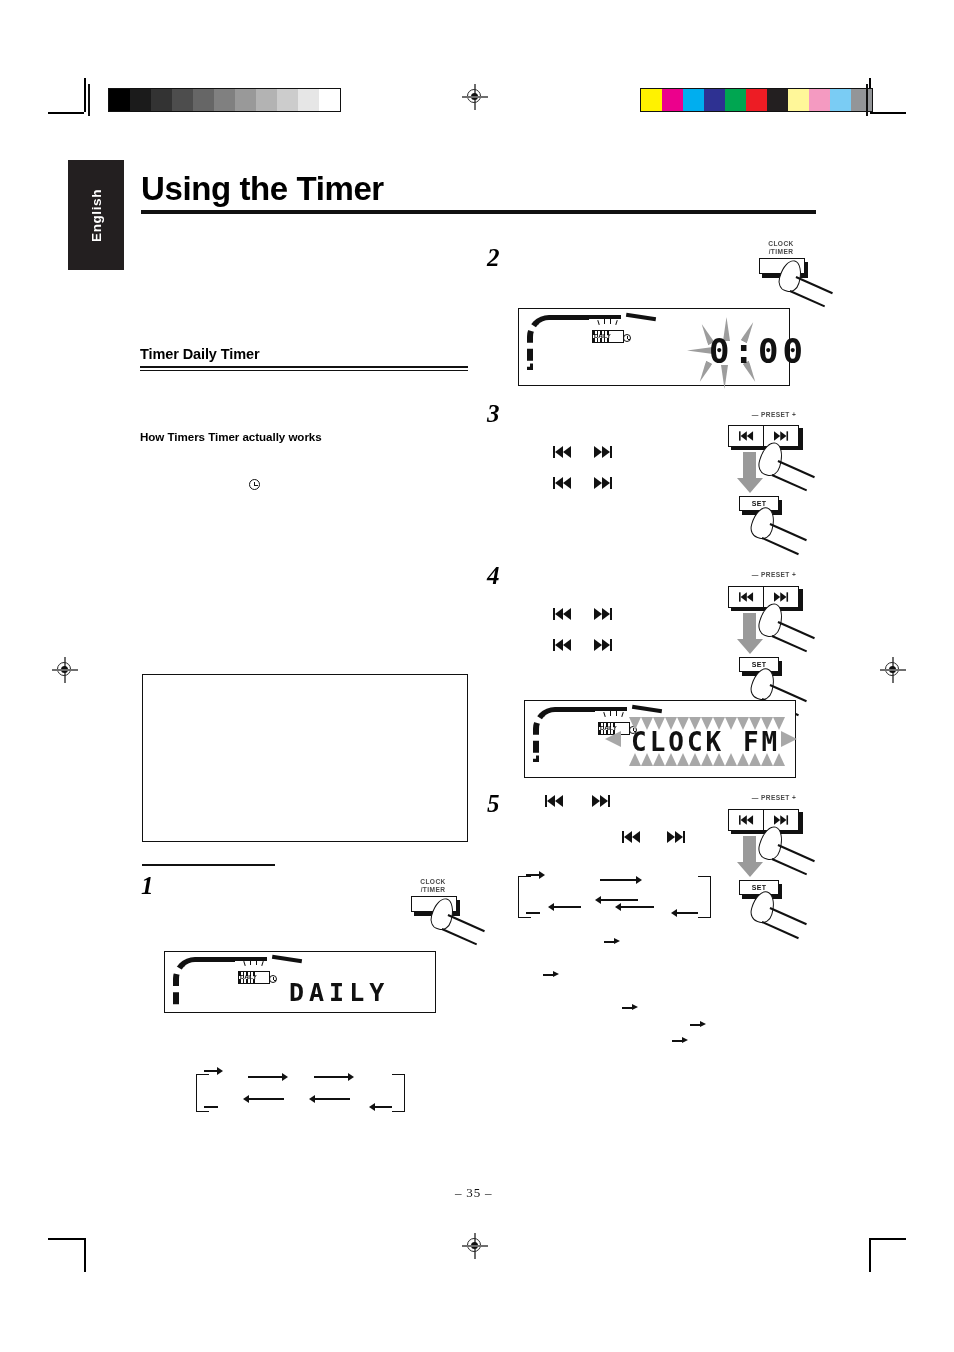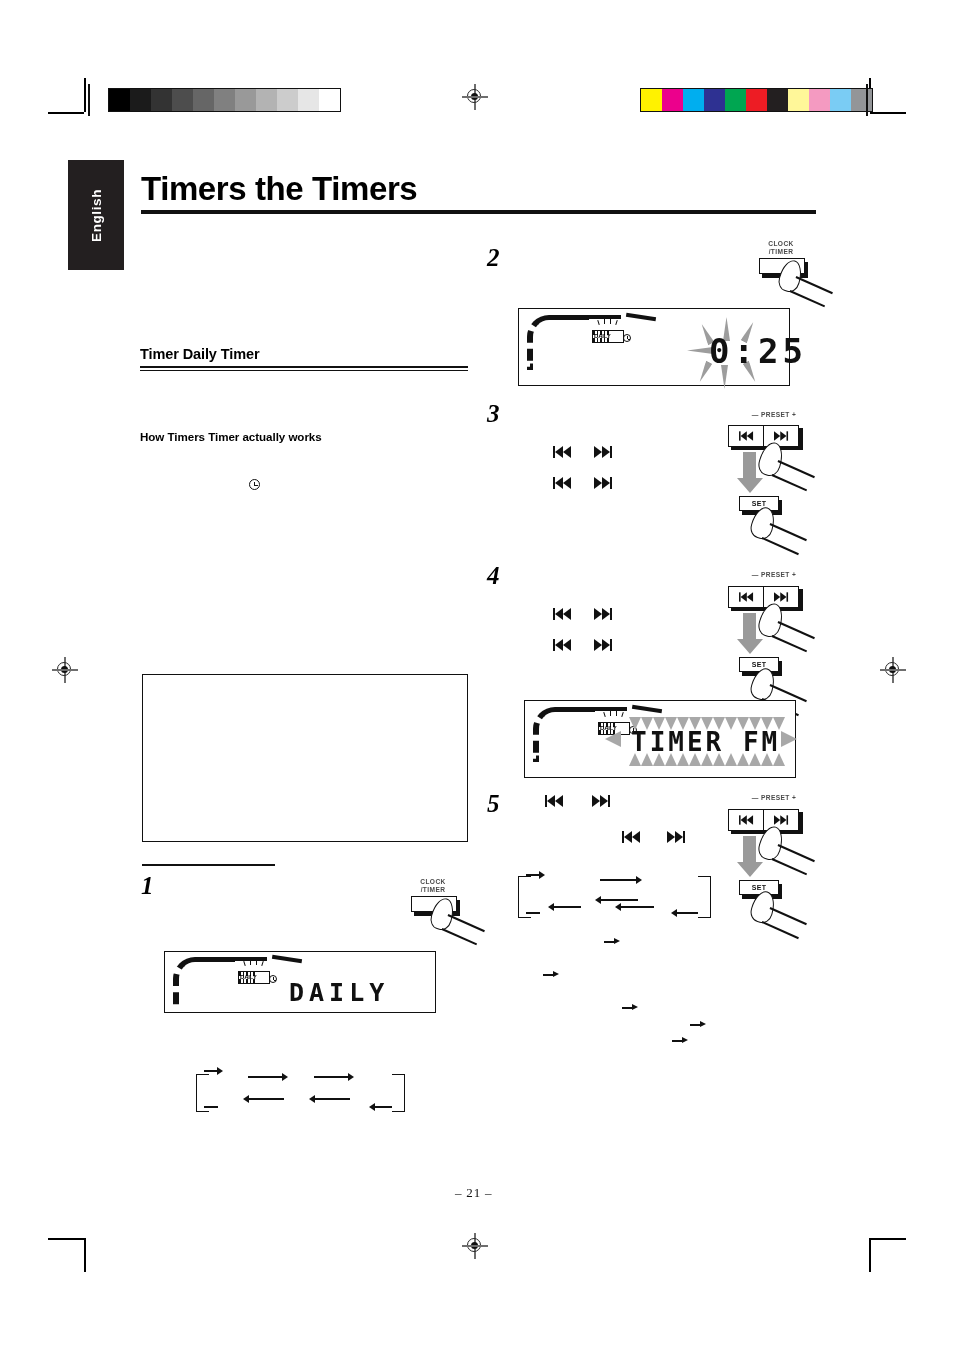--- a/index.html
+++ b/index.html
@@ -184,21 +184,21 @@
     <i style="background: rgb(244, 154, 193);"></i>
     <i style="background: rgb(122, 204, 244);"></i>
     <i style="background: rgb(147, 149, 152);"></i>
   </div>
 <div class="calrule" style="left:866px;top:84px;height:32px;"></div>
 
 <div class="langtab" style="left:68px;top:160px;width:56px;height:110px;">
   <span>English</span>
 </div>
 
-<div class="h1" style="left:141px;top:172px;">Timers the Timers</div>
+<div class="h1" style="left:141px;top:172px;">Using the Timer</div>
 <div class="h1rule" style="left:141px;top:210px;width:675px;"></div>
 
 <div class="h2" style="left:140px;top:346px;">Timer Daily Timer</div>
 <div class="h2rule" style="left:140px;top:366px;width:328px;"></div>
 
 <div class="h3" style="left:140px;top:430px;">How Timers Timer actually works</div>
 <div class="clockglyph" style="left:249px;top:479px;"></div>
 
 <div class="notebox" style="left:142px;top:674px;width:326px;height:168px;"></div>
 <div class="thinrule" style="left:142px;top:864px;width:133px;"></div>
@@ -322,21 +322,21 @@
   </div>
   <div class="burst" style="left:174px;top:12px;width:110px;height:66px;">
     <i style="left:30px;top:-4px;width:7px;height:24px;clip-path:polygon(50% 0,100% 100%,0 100%);"></i>
     <i style="left:52px;top:0px;width:7px;height:22px;clip-path:polygon(50% 0,100% 100%,0 100%);transform:rotate(26deg);"></i>
     <i style="left:10px;top:2px;width:7px;height:22px;clip-path:polygon(50% 0,100% 100%,0 100%);transform:rotate(-26deg);"></i>
     <i style="left:-6px;top:26px;width:26px;height:7px;clip-path:polygon(0 50%,100% 0,100% 100%);"></i>
     <i style="left:28px;top:44px;width:7px;height:24px;clip-path:polygon(50% 100%,100% 0,0 0);"></i>
     <i style="left:8px;top:40px;width:7px;height:22px;clip-path:polygon(50% 100%,100% 0,0 0);transform:rotate(26deg);"></i>
     <i style="left:54px;top:40px;width:7px;height:22px;clip-path:polygon(50% 100%,100% 0,0 0);transform:rotate(-26deg);"></i>
   </div>
-  <div class="seg" style="left:190px;top:22px;font-size:34px;letter-spacing:4px;">0:25</div>
+  <div class="seg" style="left:190px;top:22px;font-size:34px;letter-spacing:4px;">0:00</div>
 </div>
 
 <div class="stepnum" style="left:487px;top:400px;">3</div>
 
 <div class="tp prev" style="left:553px;top:446px;">
     <div class="bar"></div>
     <div class="tri"></div>
     <div class="tri"></div>
   </div>
 <div class="tp next" style="left:594px;top:446px;">
@@ -500,21 +500,21 @@
       <i></i>
       <i></i>
       <i></i>
       <i></i>
       <i></i>
       <i></i>
       <i></i>
   </div>
   <div class="sidetri" style="left:80px;top:30px;border-right:16px solid #a8a8a8;"></div>
   <div class="sidetri" style="left:256px;top:30px;border-left:16px solid #a8a8a8;"></div>
-  <div class="seg" style="left:106px;top:26px;font-size:26px;letter-spacing:3px;">TIMER  FM</div>
+  <div class="seg" style="left:106px;top:26px;font-size:26px;letter-spacing:3px;">CLOCK  FM</div>
 </div>
 
 <div class="stepnum" style="left:487px;top:790px;">5</div>
 
 <div class="tp prev" style="left:545px;top:795px;">
     <div class="bar"></div>
     <div class="tri"></div>
     <div class="tri"></div>
   </div>
 <div class="tp next" style="left:592px;top:795px;">
@@ -614,13 +614,13 @@
   </div>
 <div class="miniarrow" style="left:690px;top:1021px;">
     <div class="ln"></div>
     <div class="hd"></div>
   </div>
 <div class="miniarrow" style="left:672px;top:1037px;">
     <div class="ln"></div>
     <div class="hd"></div>
   </div>
 
-<div class="pagenum" style="left:455px;top:1185px;">– 21 –</div>
+<div class="pagenum" style="left:455px;top:1185px;">– 35 –</div>
 
 </body></html>

